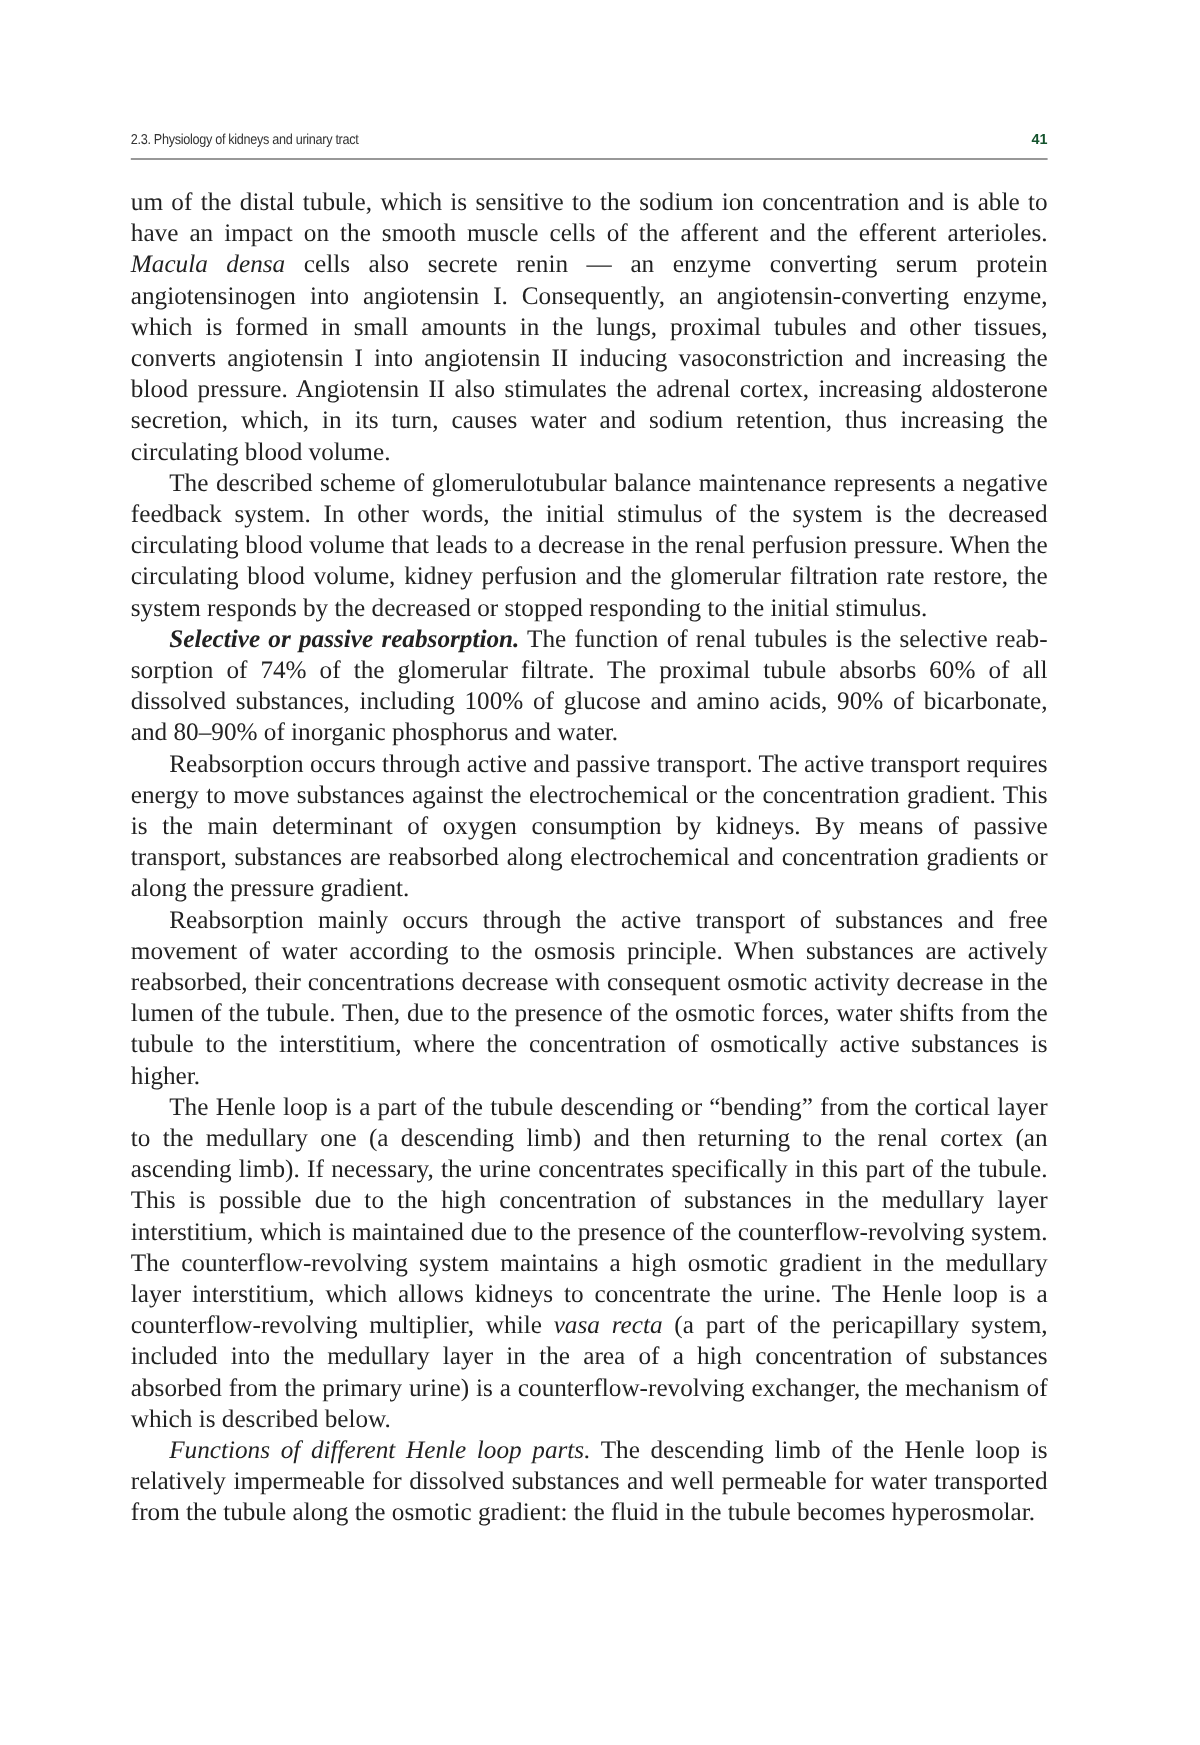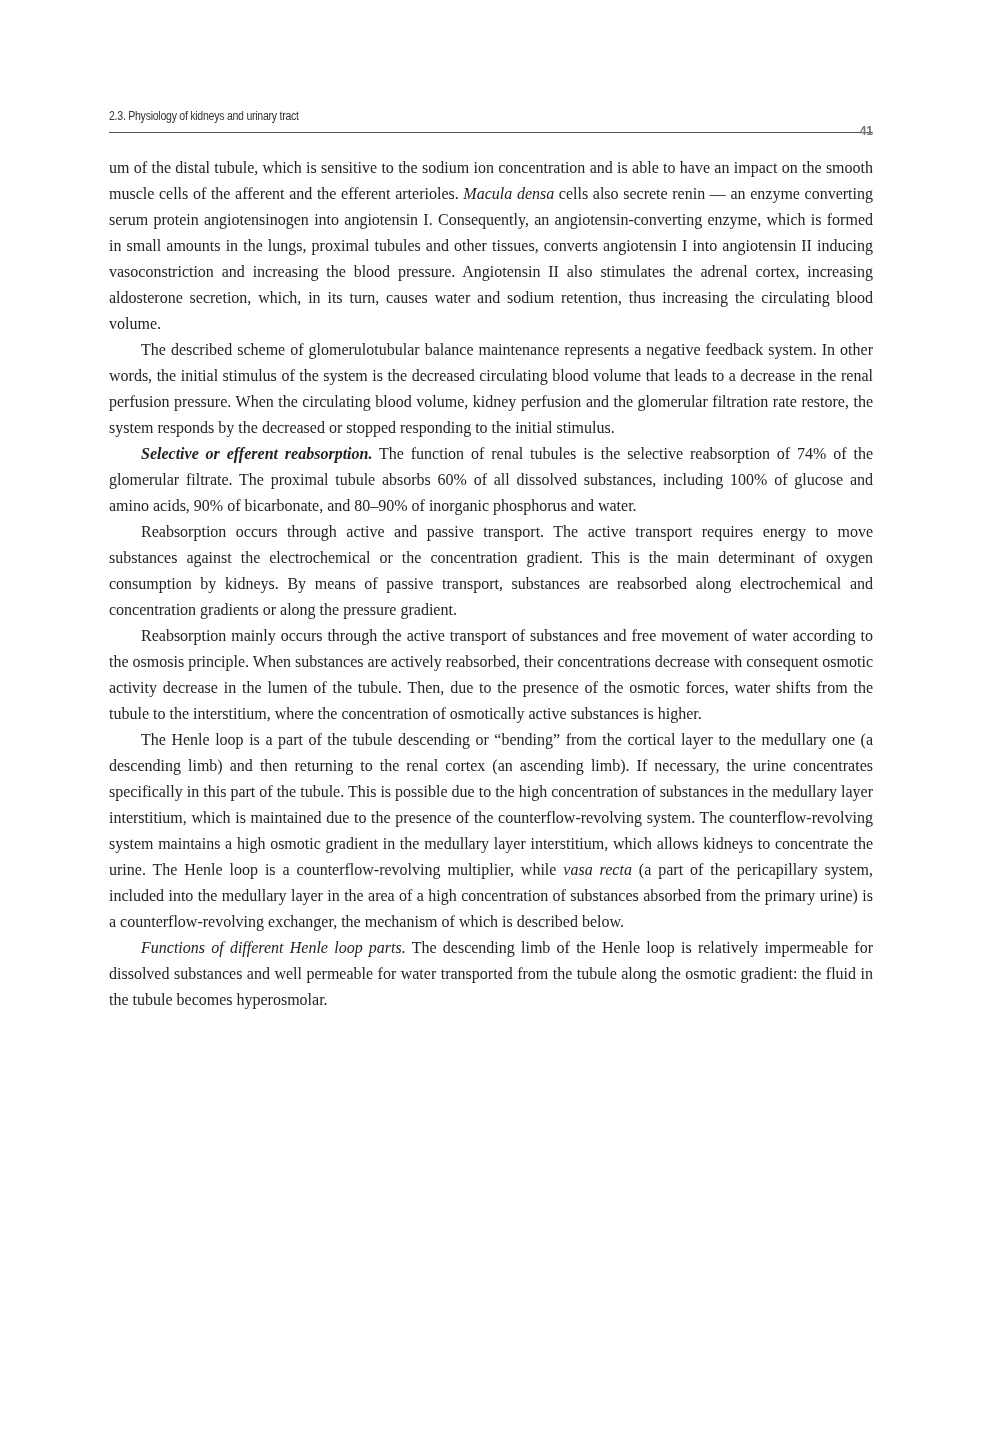--- a/index.html
+++ b/index.html
@@ -29,31 +29,31 @@
       position: absolute;
       left: 0;
       top: 3px;
       letter-spacing: -0.3px;
       transform: scaleX(0.88);
       transform-origin: left center;
     }
     .page-number {
       position: absolute;
       right: 0;
-      top: 18px;
+      top: 3px;
       font-weight: bold;
-      color: #737373;
+      color: #14532d;
     }
     .body-text {
       position: absolute;
       left: 109px;
       top: 155px;
       width: 764px;
       font-family: "Liberation Serif", serif;
-      font-size: 16px;
+      font-size: 21px;
       line-height: 26px;
       color: #222;
       text-align: justify;
       hyphens: manual;
     }
     .body-text p {
       margin: 0;
       text-indent: 0;
     }
     .body-text p.indent {
@@ -72,21 +72,21 @@
 </div>
 
 <div class="body-text">
   <p>
     <span>um of the distal tubule, which is sensitive to the sodium ion concentration and is able to have an impact on the smooth muscle cells of the afferent and the efferent arteri­oles. </span><span class="italic">Macula densa</span><span> cells also secrete renin — an enzyme converting serum protein angiotensinogen into angiotensin I. Consequently, an angiotensin-converting en­zyme, which is formed in small amounts in the lungs, proximal tubules and other tissues, converts angiotensin I into angiotensin II inducing vasoconstriction and increasing the blood pressure. Angiotensin II also stimulates the adrenal cortex, in­creasing aldosterone secretion, which, in its turn, causes water and sodium retention, thus increasing the circulating blood volume.</span>
   </p>
   <p class="indent">
     <span>The described scheme of glomerulotubular balance maintenance represents a negative feedback system. In other words, the initial stimulus of the system is the decreased circulating blood volume that leads to a decrease in the renal perfusion pressure. When the circulating blood volume, kidney perfusion and the glomerular filtration rate restore, the system responds by the decreased or stopped responding to the initial stimulus.</span>
   </p>
   <p class="indent">
-    <span class="bolditalic">Selective or efferent reabsorption.</span><span> The function of renal tubules is the selective reab­sorption of 74% of the glomerular filtrate. The proximal tubule absorbs 60% of all dissolved substances, including 100% of glucose and amino acids, 90% of bicarbonate, and 80–90% of inorganic phosphorus and water.</span>
+    <span class="bolditalic">Selective or passive reabsorption.</span><span> The function of renal tubules is the selective reab­sorption of 74% of the glomerular filtrate. The proximal tubule absorbs 60% of all dissolved substances, including 100% of glucose and amino acids, 90% of bicarbonate, and 80–90% of inorganic phosphorus and water.</span>
   </p>
   <p class="indent">
     <span>Reabsorption occurs through active and passive transport. The active transport re­quires energy to move substances against the electrochemical or the concentration gradient. This is the main determinant of oxygen consumption by kidneys. By means of passive transport, substances are reabsorbed along electrochemical and concentra­tion gradients or along the pressure gradient.</span>
   </p>
   <p class="indent">
     <span>Reabsorption mainly occurs through the active transport of substances and free movement of water according to the osmosis principle. When substances are actively reabsorbed, their concentrations decrease with consequent osmotic activity decrease in the lumen of the tubule. Then, due to the presence of the osmotic forces, water shifts from the tubule to the interstitium, where the concentration of osmotically ac­tive substances is higher.</span>
   </p>
   <p class="indent">
     <span>The </span><span class="bold">Henle loop</span><span> is a part of the tubule descending or “bending” from the cortical layer to the medullary one (a descending limb) and then returning to the renal cortex (an ascending limb). If necessary, the urine concentrates specifically in this part of the tubule. This is possible due to the high concentration of substances in the medullary layer interstitium, which is maintained due to the presence of the counterflow-revol­ving system. The counterflow-revolving system maintains a high osmotic gradient in the medullary layer interstitium, which allows kidneys to concentrate the urine. The Henle loop is a counterflow-revolving multiplier, while </span><span class="italic">vasa recta</span><span> (a part of the peri­capillary system, included into the medullary layer in the area of a high concentration of substances absorbed from the primary urine) is a counterflow-revolving exchanger, the mechanism of which is described below.</span>
   </p>

